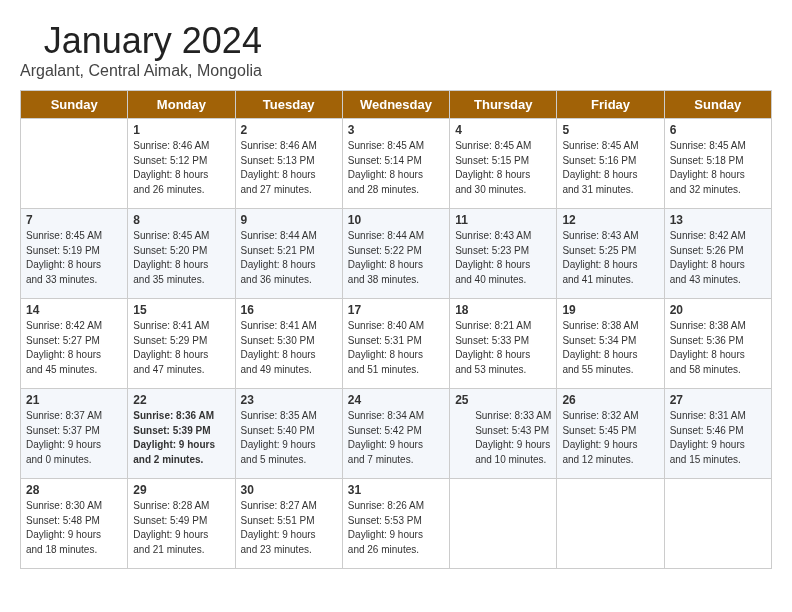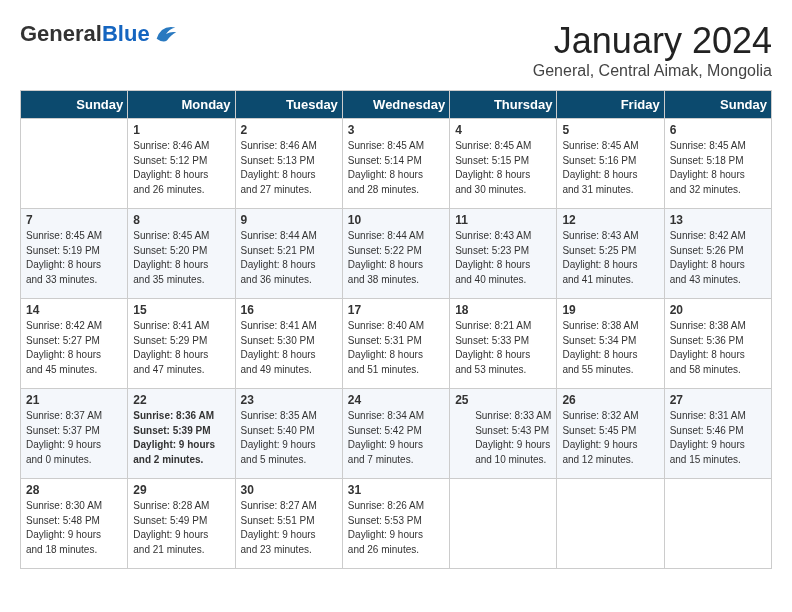--- a/index.html
+++ b/index.html
@@ -43,26 +43,26 @@
     .subtitle {
       font-size: 16px;
       color: #444;
     }
     table {
       width: 100%;
       border-collapse: collapse;
       table-layout: fixed;
     }
     thead tr th {
-      background-color: #0c4a6e;
+      background-color: #a16207;
       color: #fff;
       font-size: 13px;
       font-weight: bold;
       padding: 6px 4px;
-      text-align: right;
+      text-align: center;
       border: 1px solid #ccc;
     }
     tbody tr td {
       border: 1px solid #ccc;
       vertical-align: top;
       padding: 4px 5px;
       font-size: 10.5px;
       color: #333;
       height: 90px;
     }
@@ -85,33 +85,23 @@
       background-color: #fff;
     }
     tbody tr:nth-child(even) td {
       background-color: #f4f7fb;
     }
   </style>
 </head>
 <body>
 
 <div class="header">
-  <div class="logo">
-    <div>
-      <div class="logo-text">
-        <span class="logo-general">General</span><span class="logo-blue">Blue</span>
-      </div>
-    </div>
-    <svg class="logo-bird" viewBox="0 0 30 30" xmlns="http://www.w3.org/2000/svg">
-      <path d="M5 20 Q10 5 25 8 Q18 10 15 15 Q20 12 26 13 Q20 16 16 22 Q12 25 5 20Z" fill="#2979c0"></path>
-    </svg>
-  </div>
   <div class="title-block">
     <div class="month-title">January 2024</div>
-    <div class="subtitle">General, Central Aimak, Mongolia</div>
+    <div class="subtitle">Argalant, Central Aimak, Mongolia</div>
   </div>
 </div>
 
 <table>
   <thead>
     <tr id="header-row">
     <th>Sunday</th>
         <th>Monday</th>
         <th>Tuesday</th>
         <th>Wednesday</th>

